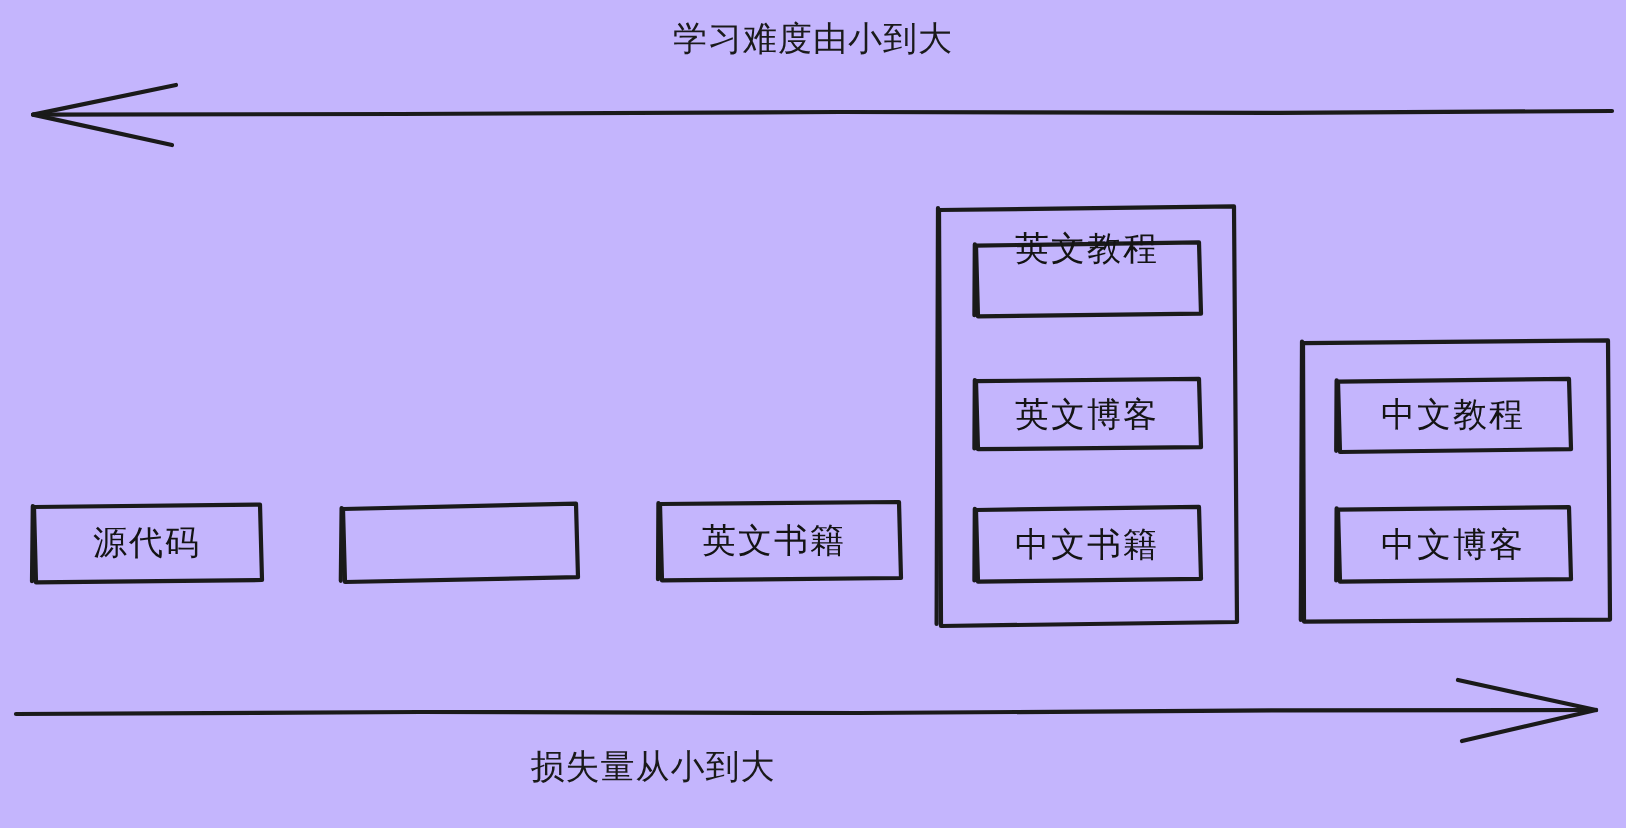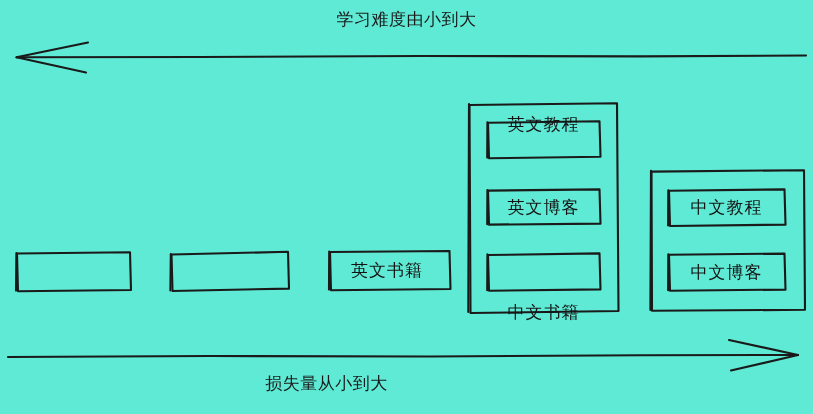--- a/index.html
+++ b/index.html
@@ -7,21 +7,21 @@
     padding: 0;
     background: #ffffff;
   }
   body {
     font-family: "DejaVu Sans", "Liberation Sans", sans-serif;
   }
   #canvas {
     position: relative;
     width: 813px;
     height: 414px;
-    background: #5eead4;
+    background: #c4b5fd;
     overflow: hidden;
   }
   #sketch {
     position: absolute;
     left: 0;
     top: 0;
     width: 813px;
     height: 414px;
   }
   .axis-label {
@@ -132,35 +132,38 @@
         <path d="M 668.3 254.2 L 668.1 290.2"></path>
       </g>
 
     </g>
   </svg>
 
   <div class="axis-label" id="top-axis-label">学习难度由小到大</div>
 
   <div class="axis-label" id="bottom-axis-label">损失量从小到大</div>
 
+  <div class="node" style="left:16px; top:252px; width:115px; height:39px;">
+    <span>源代码</span>
+  </div>
 
 
   <div class="node" style="left:329px; top:251px; width:116px; height:39px;">
     <span>英文书籍</span>
   </div>
 
   <div class="node" style="left:487px; top:106px; width:113px; height:37px;">
     <span>英文教程</span>
   </div>
 
   <div class="node" style="left:487px; top:189px; width:113px; height:36px;text-align:right;">
     <span>英文博客</span>
   </div>
 
-  <div class="node" style="left:487px; top:253px; width:113px; height:38px;margin-top:40px;">
+  <div class="node" style="left:487px; top:253px; width:113px; height:38px;">
     <span>中文书籍</span>
   </div>
 
   <div class="node" style="left:668px; top:253px; width:117px; height:38px;">
     <span>中文博客</span>
   </div>
 
   <div class="node" style="left:668px; top:189px; width:117px; height:37px;">
     <span>中文教程</span>
   </div>

